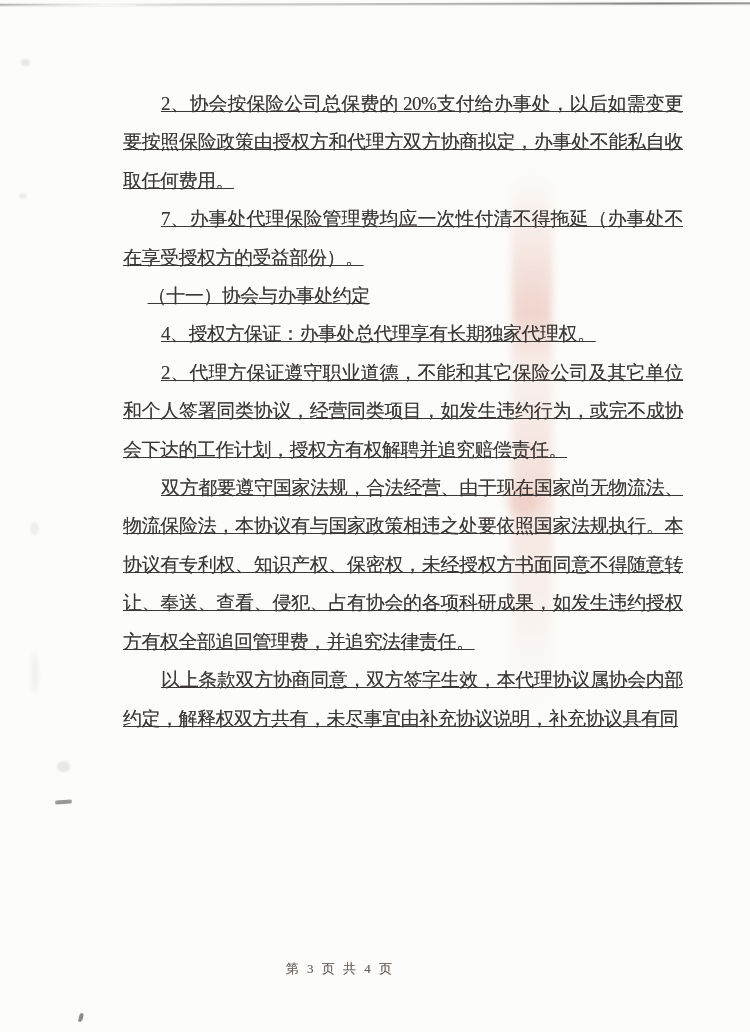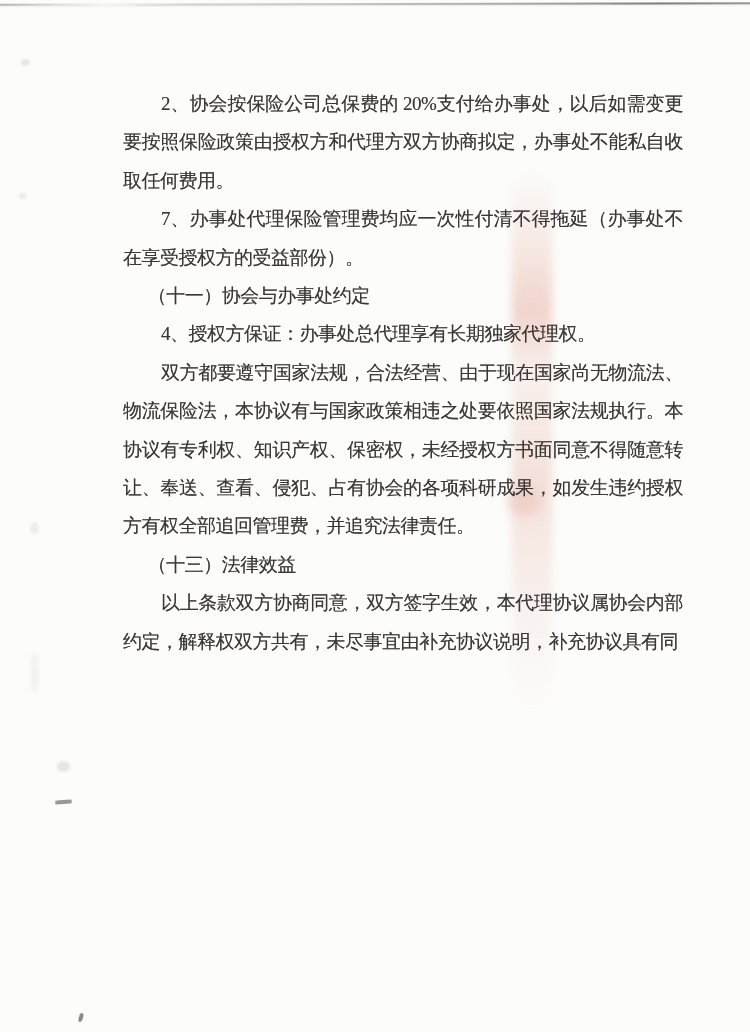--- a/index.html
+++ b/index.html
@@ -60,20 +60,21 @@
     transform:rotate(14deg);filter:blur(.3px);
   }
 
   
   .content{
     position:absolute;left:123px;top:85px;width:560px;
     font-size:19px;line-height:38.4px;letter-spacing:-0.5px;
     color:var(--ink,#3a3734);
     text-align:justify;
     text-shadow:0 0 .6px rgba(55,52,48,.55);
+    text-decoration:underline;
   }
   .content p{margin:0;padding:0;text-indent:2em;}
   .content p.heading{text-indent:1.3em;}
 
   .footer{
     position:absolute;left:0;top:960px;width:680px;
     text-align:center;font-size:13px;letter-spacing:2.5px;
     color:var(--footer-ink,#6d625a);
     text-shadow:0 0 .5px rgba(109,98,90,.5);
   }
@@ -93,19 +94,20 @@
   <div class="smudge s4"></div>
   <div class="smudge s5"></div>
   <div class="dash-mark"></div>
   <div class="comma-mark"></div>
 
   <div class="content">
     <p>2、协会按保险公司总保费的 20%支付给办事处，以后如需变更要按照保险政策由授权方和代理方双方协商拟定，办事处不能私自收取任何费用。</p>
     <p>7、办事处代理保险管理费均应一次性付清不得拖延（办事处不在享受授权方的受益部份）。</p>
     <p class="heading">（十一）协会与办事处约定</p>
     <p>4、授权方保证：办事处总代理享有长期独家代理权。</p>
+    <p>2、代理方保证遵守职业道德，不能和其它保险公司及其它单位和个人签署同类协议，经营同类项目，如发生违约行为，或完不成协会下达的工作计划，授权方有权解聘并追究赔偿责任。</p>
     <p>双方都要遵守国家法规，合法经营、由于现在国家尚无物流法、物流保险法，本协议有与国家政策相违之处要依照国家法规执行。本协议有专利权、知识产权、保密权，未经授权方书面同意不得随意转让、奉送、查看、侵犯、占有协会的各项科研成果，如发生违约授权方有权全部追回管理费，并追究法律责任。</p>
-    <p class="heading">（十三）法律效益</p>
     <p>以上条款双方协商同意，双方签字生效，本代理协议属协会内部约定，解释权双方共有，未尽事宜由补充协议说明，补充协议具有同</p>
   </div>
 
+  <div class="footer">第 3 页 共 4 页</div>
 
 </div>
 
 </body></html>

